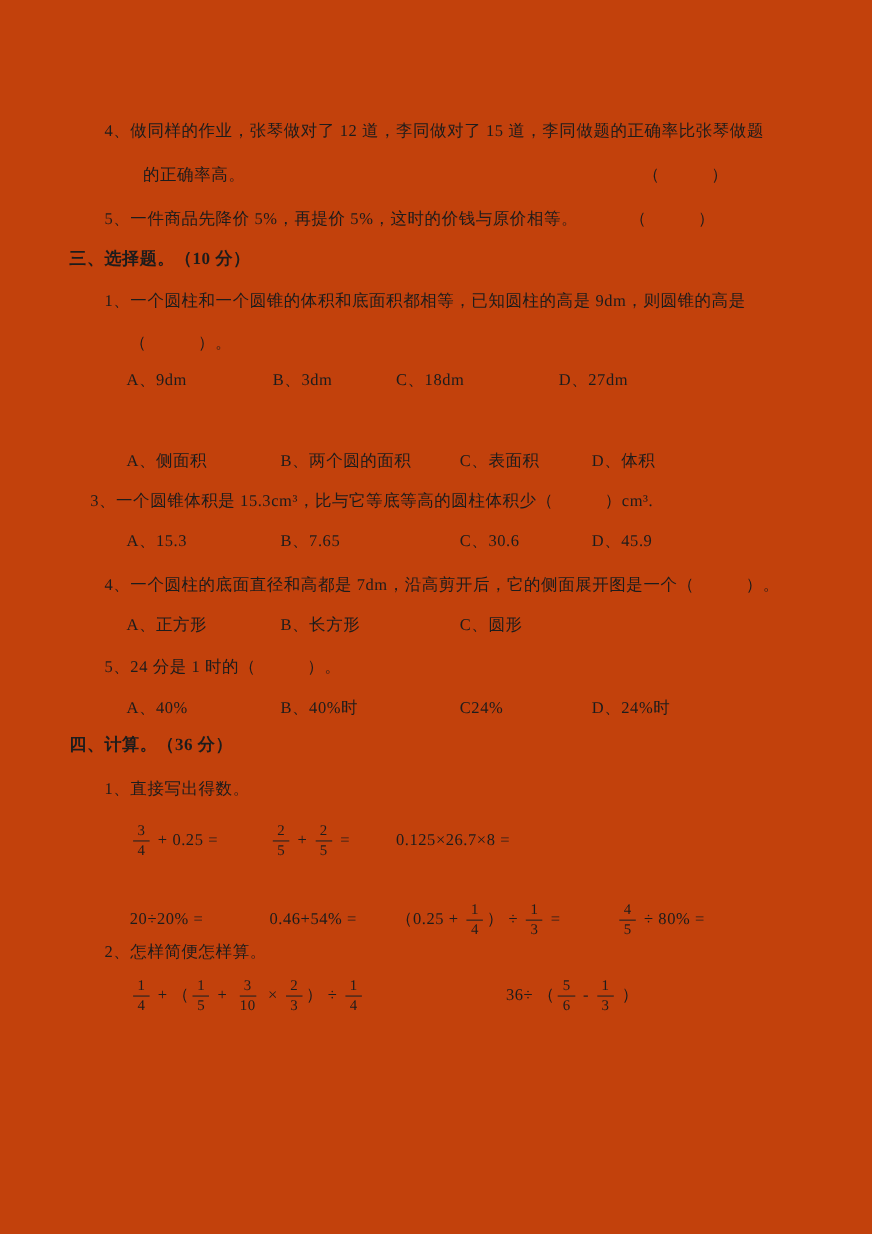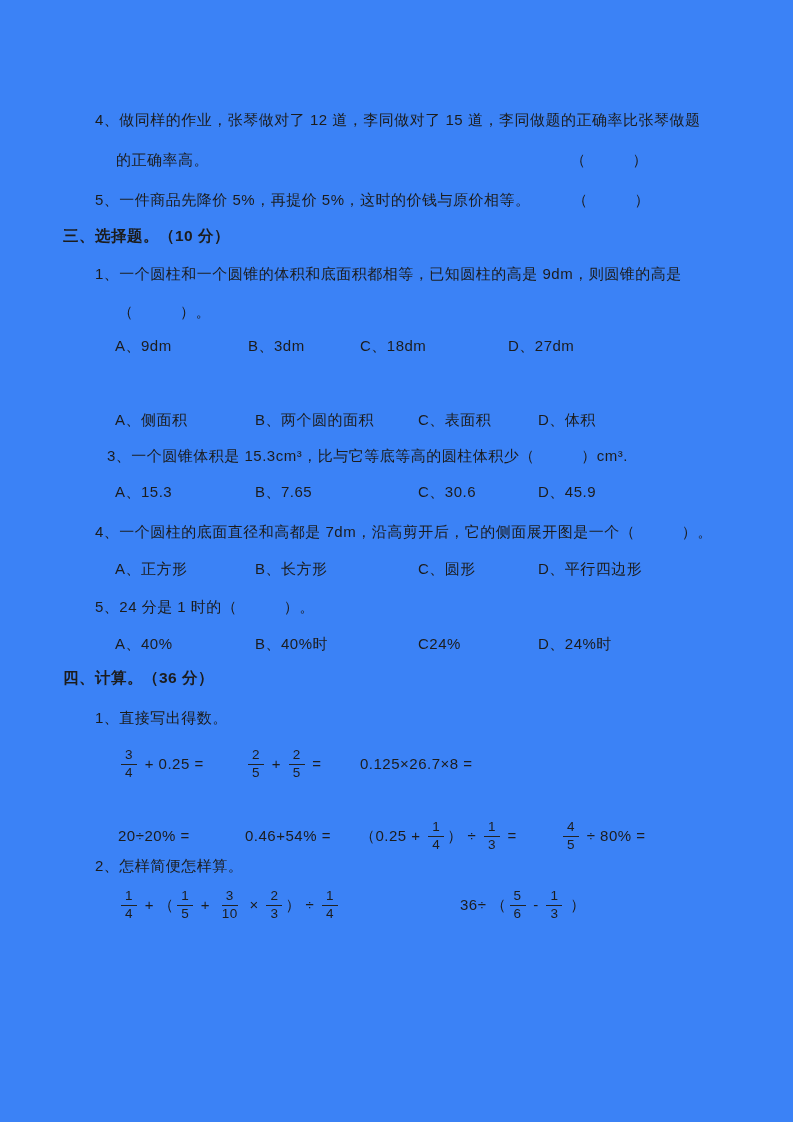--- a/index.html
+++ b/index.html
@@ -1,21 +1,21 @@
 <!DOCTYPE html>
 <html><head>
 <meta charset="utf-8">
 <style>
   html,body{margin:0;padding:0;background:#e8e8e8;}
   .page{
     position:relative;
     width:793px;height:1122px;
     margin:0 auto;
-    background:#3b82f6;
-    font-family:Liberation Sans, sans-serif;
+    background:#c2410c;
+    font-family:Liberation Serif, serif;
     color:#1c1c1c;
     font-size:15px;
     overflow:hidden;
   }
   .line{position:absolute;white-space:nowrap;line-height:20px;letter-spacing:0.5px;}
   .hdr{font-weight:bold;font-size:15.5px;}
   .jline{display:flex;justify-content:space-between;}
   .opts{display:grid;align-items:baseline;}
   .opts-a{grid-template-columns:133px 112px 148px auto;}
   .opts-b{grid-template-columns:140px 163px 120px auto;}
@@ -31,21 +31,21 @@
   .frac .den{display:block;padding:0 4px;}
 </style>
 </head>
 <body>
 
 <div class="page">
 
   <div class="line" style="top:110px;left:95px;">
     <span>4、</span><span>做同样的作业，张琴做对了 12 道，李同做对了 15 道，李同做题的正确率比张琴做题</span>
   </div>
-  <div class="line jline" style="top:150px;left:116px;width:532px;gap:28px;">
+  <div class="line jline" style="top:150px;left:130px;width:532px;gap:28px;">
     <span>的正确率高。</span>
     <span>（　　　）</span>
   </div>
   <div class="line jline" style="top:190px;left:95px;width:555px;text-align:center;">
     <span><span>5、</span><span>一件商品先降价 5%，再提价 5%，这时的价钱与原价相等。</span></span>
     <span>（　　　）</span>
   </div>
 
   <div class="line hdr" style="top:226px;left:63px;">三、选择题。（10 分）</div>
 
@@ -60,38 +60,37 @@
     <span>D、27dm</span>
   </div>
 
   <div class="line opts opts-b" style="top:410px;left:115px;right:55px;">
     <span>A、侧面积</span>
     <span>B、两个圆的面积</span>
     <span>C、表面积</span>
     <span>D、体积</span>
   </div>
 
-  <div class="line" style="top:446px;left:107px;text-align:center;">
+  <div class="line" style="top:446px;left:82px;text-align:center;">
     <span>3、</span><span>一个圆锥体积是 15.3cm³，比与它等底等高的圆柱体积少（　　　）cm³.</span>
   </div>
   <div class="line opts opts-b" style="top:482px;left:115px;right:55px;">
     <span>A、15.3</span>
     <span>B、7.65</span>
     <span>C、30.6</span>
     <span>D、45.9</span>
   </div>
 
   <div class="line" style="top:522px;left:95px;">
     <span>4、</span><span>一个圆柱的底面直径和高都是 7dm，沿高剪开后，它的侧面展开图是一个（　　　）。</span>
   </div>
   <div class="line opts opts-b" style="top:559px;left:115px;right:55px;">
     <span>A、正方形</span>
     <span>B、长方形</span>
     <span>C、圆形</span>
-    <span>D、平行四边形</span>
   </div>
 
   <div class="line" style="top:597px;left:95px;">
     <span>5、</span><span>24 分是 1 时的（　　　）。</span>
   </div>
   <div class="line opts opts-b" style="top:634px;left:115px;right:55px;">
     <span>A、40%</span>
     <span>B、40%时</span>
     <span>C24%</span>
     <span>D、24%时</span>

